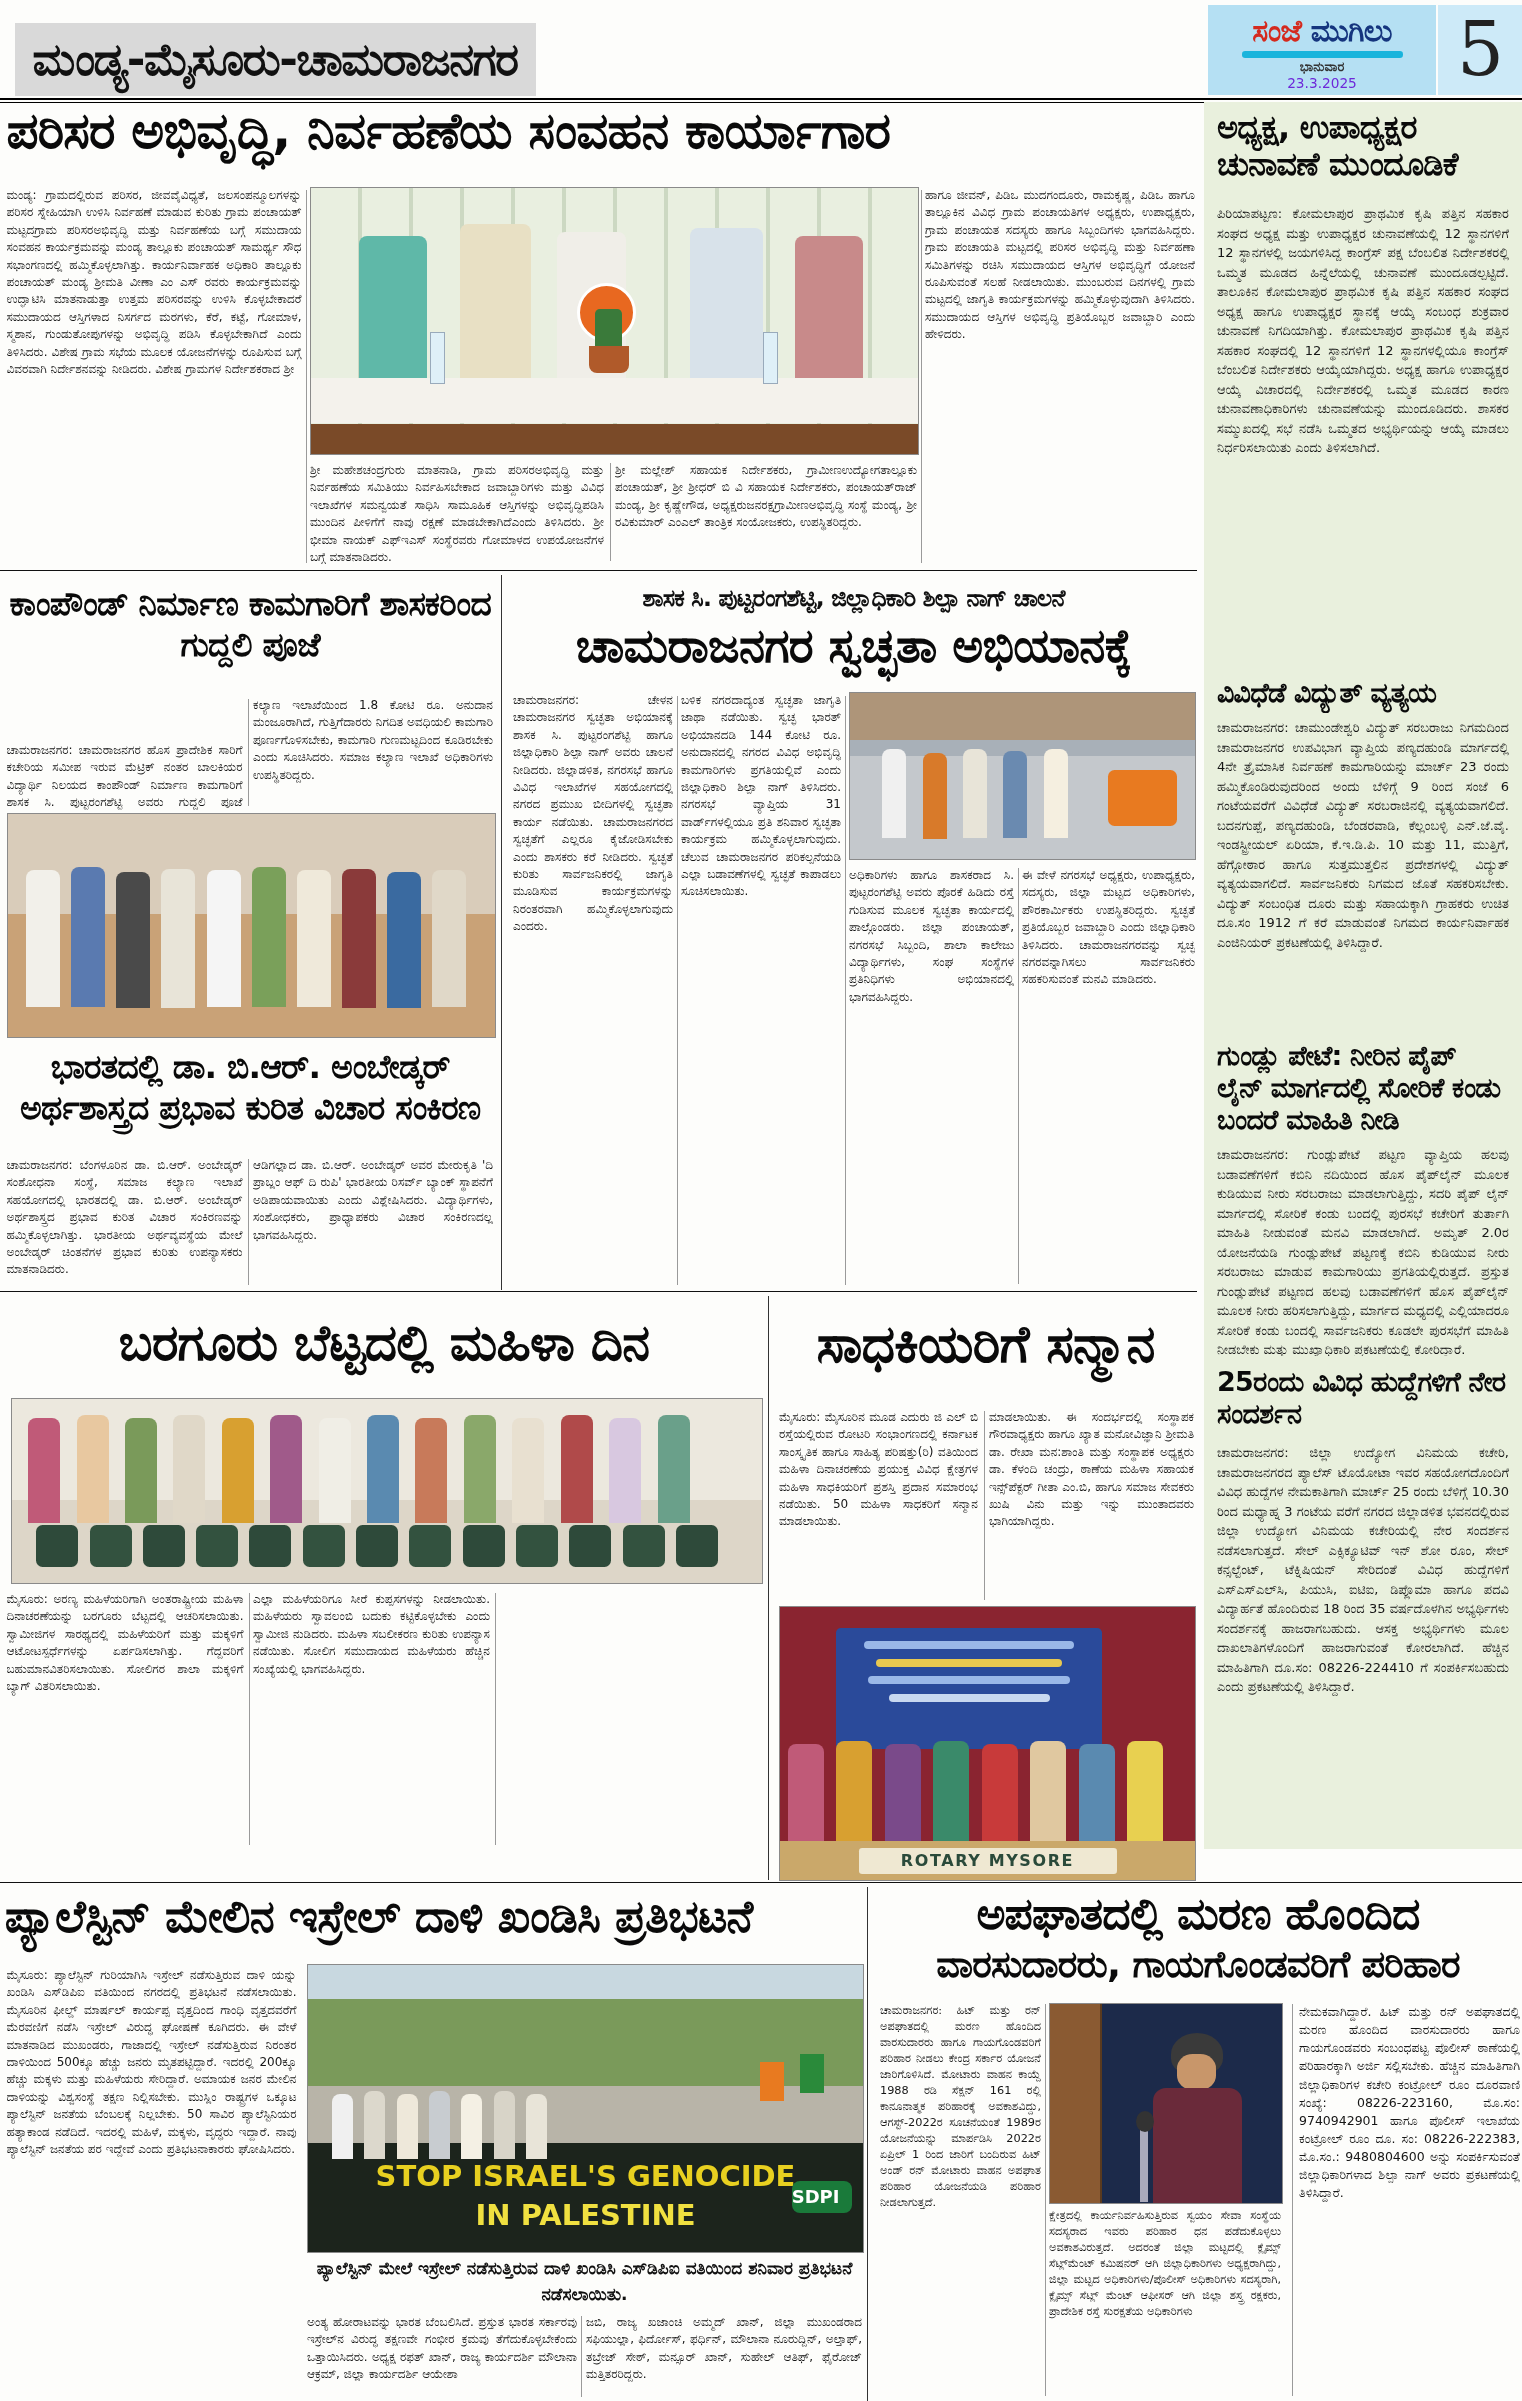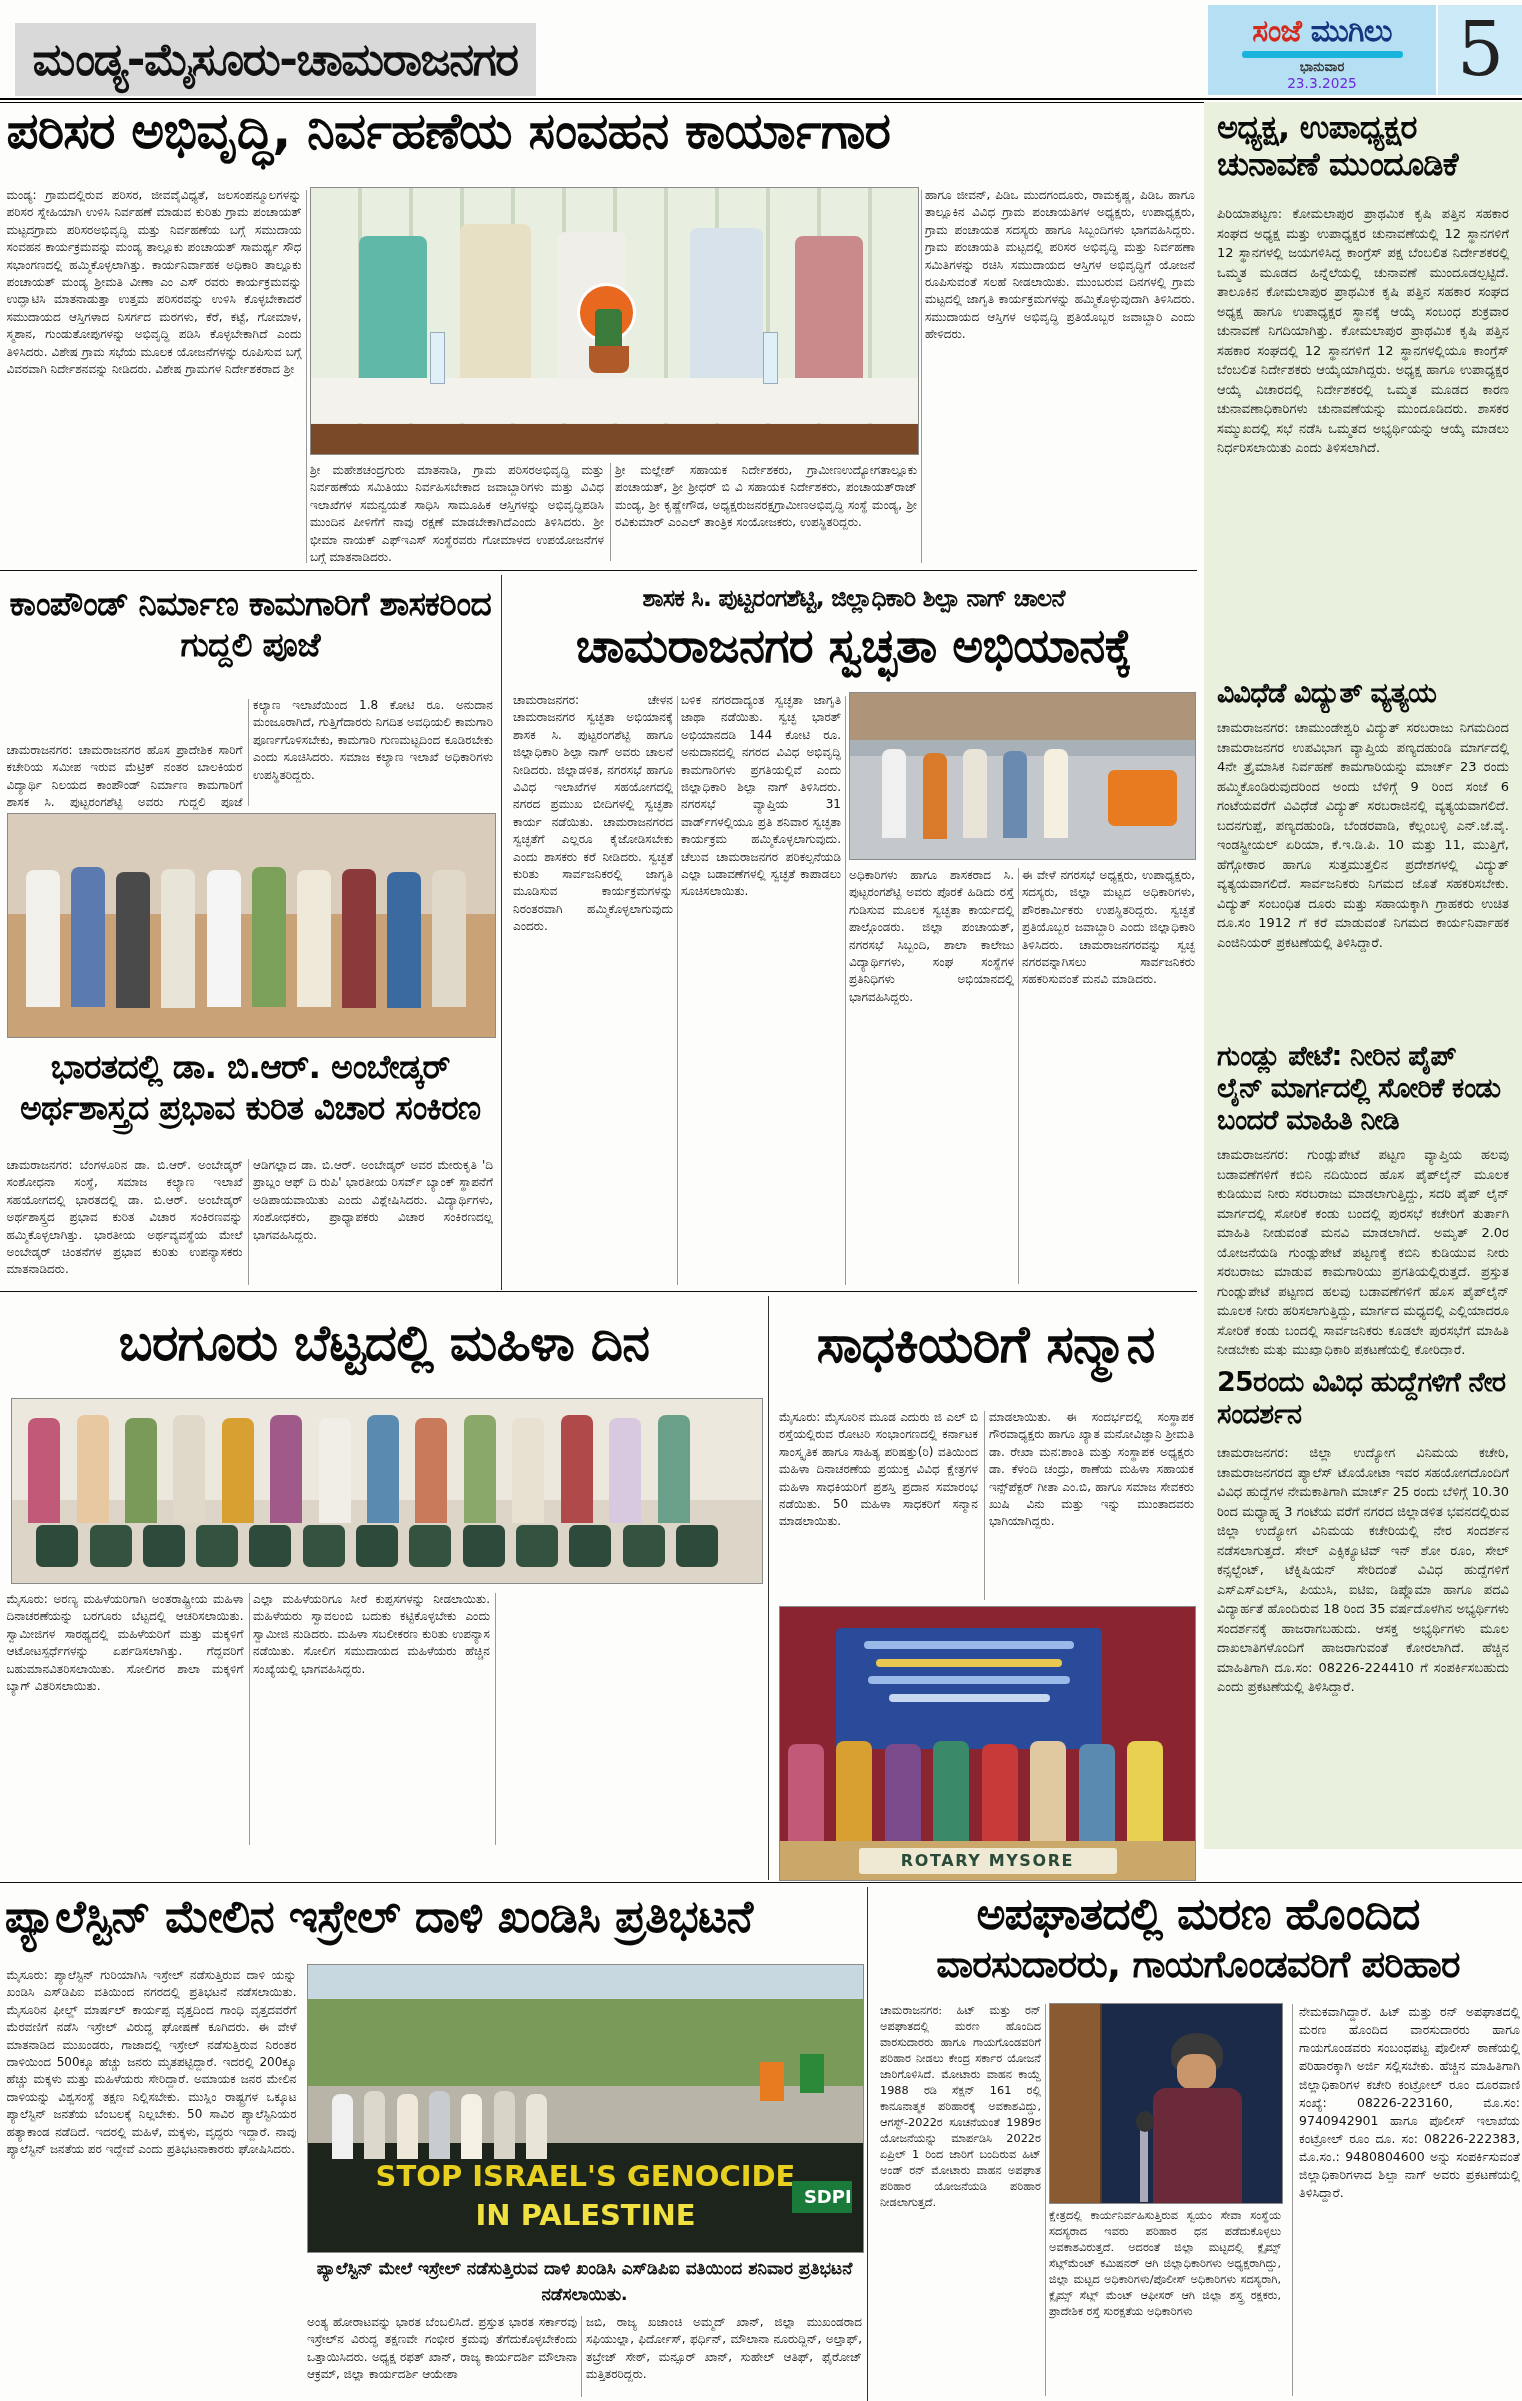--- a/index.html
+++ b/index.html
@@ -230,21 +230,21 @@
     <div class="fig" style="left:186px;top:126px;width:21px;height:68px;background:#d8d4c8;"></div>
     <div class="fig" style="left:218px;top:129px;width:21px;height:65px;background:#e8e4d8;"></div>
     <div class="abs" style="left:452px;top:97px;width:24px;height:39px;background:#e87a20;"></div>
     <div class="abs" style="left:492px;top:89px;width:24px;height:39px;background:#2a8a3a;"></div>
     <div class="abs" style="left:16px;top:192px;width:523px;height:84px;color:#e8d020;font-weight:bold;
                 text-align:center;font-size:29px;line-height:1.35;font-family:'DejaVu Sans',sans-serif;">
       <div>STOP ISRAEL'S GENOCIDE</div>
       <div style="color:#f0e040;">IN PALESTINE</div>
     </div>
     <div class="abs" style="right:11.3px;bottom:39px;width:60px;height:32px;background:#1a7a3a;color:#fff;
-                font-weight:bold;font-size:18px;text-align:right;line-height:32px;border-radius:1px;">SDPI</div>
+                font-weight:bold;font-size:18px;text-align:left;line-height:32px;border-radius:8px;">SDPI</div>
   </div>
 
   <div class="caption" style="left:307px;top:2256px;width:555px;height:53px;">ಪ್ಯಾಲೆಸ್ಟಿನ್ ಮೇಲೆ ಇಸ್ರೇಲ್ ನಡೆಸುತ್ತಿರುವ ದಾಳಿ ಖಂಡಿಸಿ ಎಸ್‌ಡಿಪಿಐ ವತಿಯಿಂದ ಶನಿವಾರ ಪ್ರತಿಭಟನೆ ನಡೆಸಲಾಯಿತು.</div>
 
   <div class="col" style="left:307px;top:2314px;width:270px;height:82px;">ಅಂತ್ಯ ಹೋರಾಟವನ್ನು ಭಾರತ ಬೆಂಬಲಿಸಿದೆ. ಪ್ರಸ್ತುತ ಭಾರತ ಸರ್ಕಾರವು ಇಸ್ರೇಲ್‌ನ ವಿರುದ್ಧ ತಕ್ಷಣವೇ ಗಂಭೀರ ಕ್ರಮವು ತೆಗೆದುಕೊಳ್ಳಬೇಕೆಂದು ಒತ್ತಾಯಿಸಿದರು. ಅಧ್ಯಕ್ಷ ರಫತ್ ಖಾನ್, ರಾಜ್ಯ ಕಾರ್ಯದರ್ಶಿ ಮೌಲಾನಾ ಆಕ್ರಮ್, ಜಿಲ್ಲಾ ಕಾರ್ಯದರ್ಶಿ ಆಯೇಶಾ</div>
   <div class="col" style="left:586px;top:2314px;width:276px;height:82px;">ಜಬಿ, ರಾಜ್ಯ ಖಜಾಂಚಿ ಅಮ್ಮದ್ ಖಾನ್, ಜಿಲ್ಲಾ ಮುಖಂಡರಾದ ಸಫಿಯುಲ್ಲಾ, ಫಿರ್ದೋಸ್, ಫರ್ಧಿನ್, ಮೌಲಾನಾ ನೂರುದ್ದಿನ್, ಅಲ್ತಾಫ್, ತಬ್ರೇಜ್ ಸೇಠ್, ಮನ್ಸೂರ್ ಖಾನ್, ಸುಹೇಲ್ ಆತಿಫ್, ಫೈರೋಜ್ ಮತ್ತಿತರರಿದ್ದರು.</div>
   <div class="vr" style="left:581px;top:2316px;height:81px;"></div>
 
   <div class="vrd" style="left:867px;top:1887px;height:515px;"></div>
 

